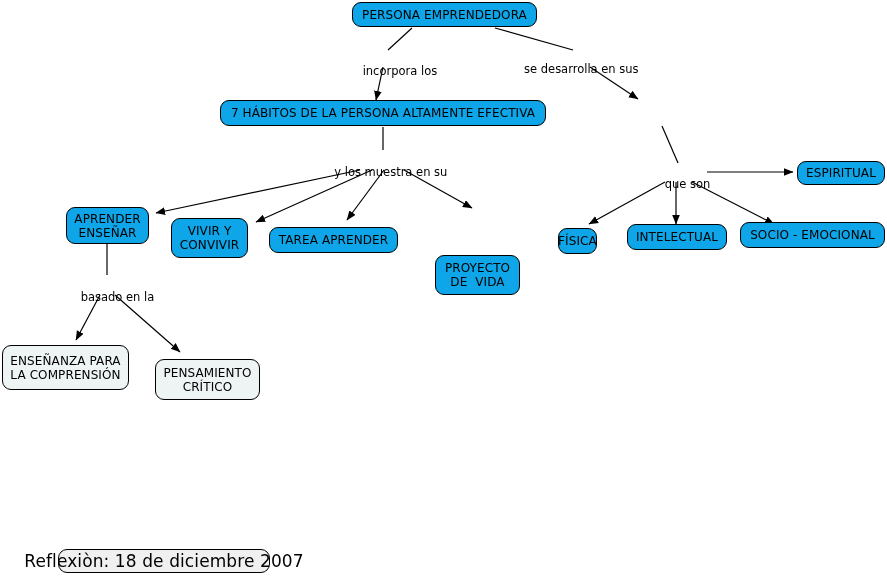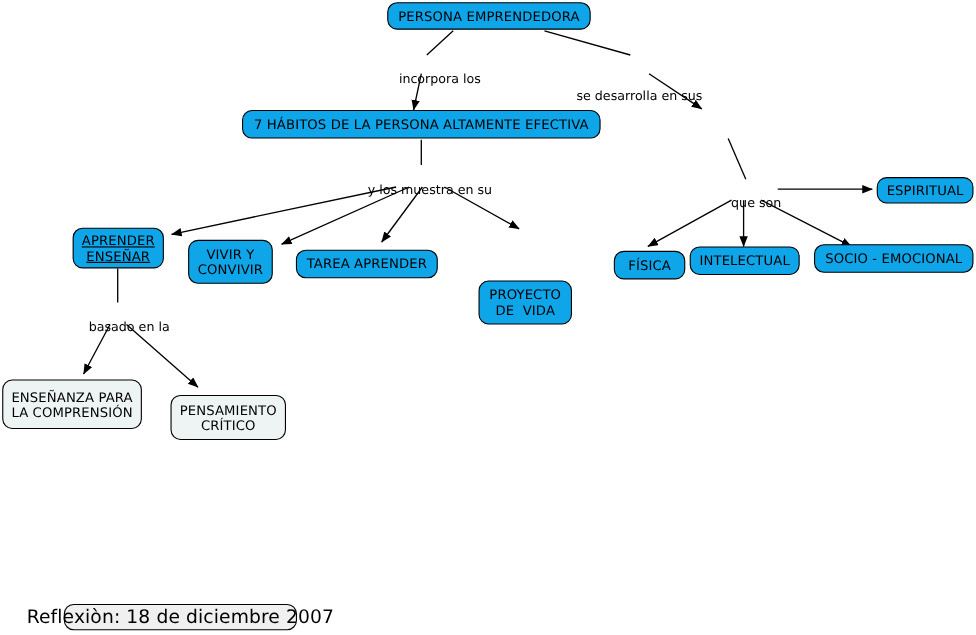--- a/index.html
+++ b/index.html
@@ -102,33 +102,33 @@
 
   <div class="node" style="left:220px; top:100px; width:326px; height:26px;">
     <span>7 HÁBITOS DE LA PERSONA ALTAMENTE EFECTIVA</span>
   </div>
 
 
   <div class="node" style="left:797px; top:161px; width:88px; height:24px;">
     <span>ESPIRITUAL</span>
   </div>
 
-  <div class="node" style="left:558px; top:228px; width:65px; height:26px;">
+  <div class="node" style="left:558px; top:228px; width:39px; height:26px;">
     <span>FÍSICA</span>
   </div>
 
   <div class="node" style="left:627px; top:224px; width:100px; height:26px;">
     <span>INTELECTUAL</span>
   </div>
 
   <div class="node" style="left:740px; top:222px; width:145px; height:26px;">
     <span>SOCIO - EMOCIONAL</span>
   </div>
 
-  <div class="node" style="left:66px; top:207px; width:83px; height:37px;text-decoration:underline;">
+  <div class="node" style="left:66px; top:207px; width:83px; height:37px;">
     <span>APRENDER
 ENSEÑAR</span>
   </div>
 
   <div class="node" style="left:171px; top:218px; width:77px; height:40px;">
     <span>VIVIR Y
 CONVIVIR</span>
   </div>
 
   <div class="node" style="left:269px; top:227px; width:129px; height:26px;">
@@ -151,21 +151,21 @@
   </div>
 
   <div class="node tint2" style="left:58px; top:549px; width:212px; height:24px; font-size:17px;">
     <span>Reflexiòn: 18 de diciembre 2007</span>
   </div>
 
   <div class="linklabel" style="left:348px; top:52px; width:86px;">
     <span>incorpora los</span>
   </div>
 
-  <div class="linklabel" style="left:509px; top:68px; width:130px;">
+  <div class="linklabel" style="left:509px; top:50px; width:130px;">
     <span>se desarrolla en sus</span>
   </div>
 
   <div class="linklabel" style="left:318px; top:153px; width:131px;">
     <span>y los muestra en su</span>
   </div>
 
   <div class="linklabel" style="left:650px; top:165px; width:56px;">
     <span>que son</span>
   </div>

